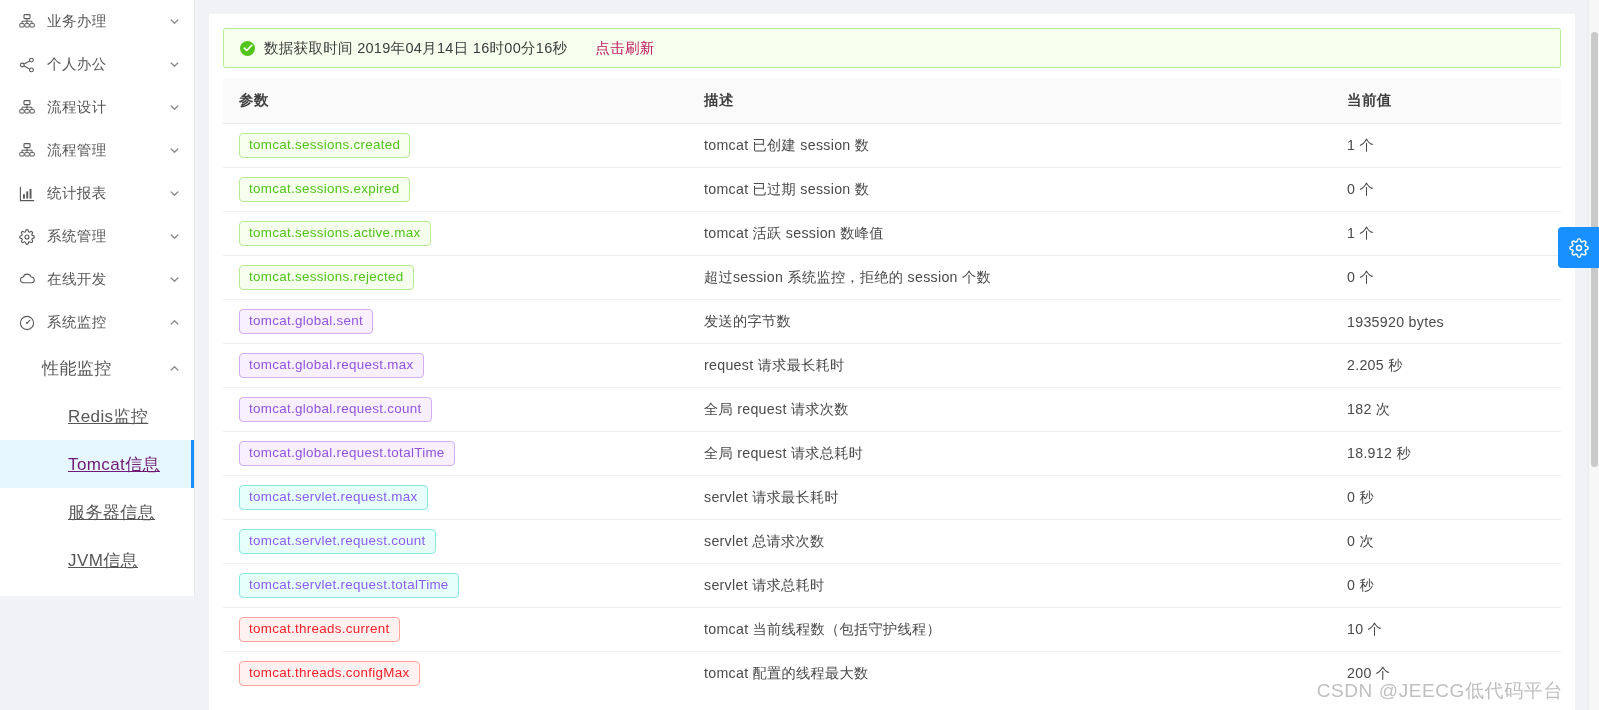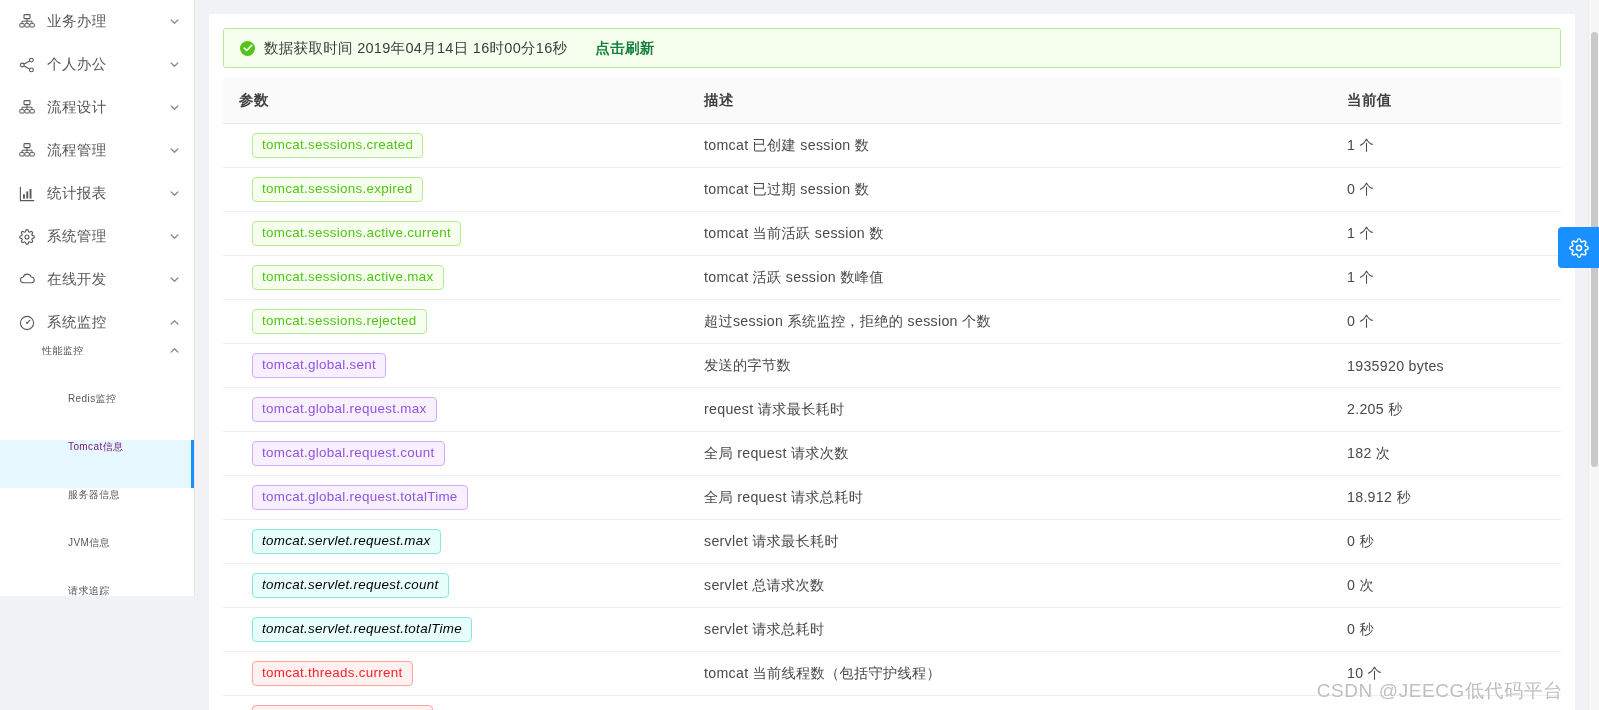--- a/index.html
+++ b/index.html
@@ -42,28 +42,29 @@
   .menu-item .m-arrow {
     width: 12px; height: 12px; flex-shrink: 0;
     color: #8c8c8c;
     display: inline-flex; align-items: center; justify-content: center;
   }
   .menu-item .m-arrow svg { display:block; }
 
   .sub-item {
     height: 48px;
     display: flex;
-    font-size: 10px;
+    align-items: center;
+    font-size: 17px;
     color: #565656;
     cursor: pointer;
     position: relative;
     letter-spacing: .4px;
   }
   .sub-item.lvl1 { padding-left: 42px; padding-right: 14px; }
-  .sub-item.lvl2 { padding-left: 68px; padding-right: 14px; }
+  .sub-item.lvl2 { padding-left: 68px; padding-right: 14px; text-decoration: underline; }
   .sub-item .s-label { flex: 1; white-space: nowrap; }
   .sub-item .m-arrow { width:12px; height:12px; color:#8c8c8c; display:inline-flex; align-items:center; justify-content:center;}
   .sub-item.active {
     background: #e6f7ff;
     color: #701a75;
   }
   .sub-item.active::after {
     content: "";
     position: absolute;
     right: 0; top: 0; bottom: 0;
@@ -102,24 +103,24 @@
     width: 15px; height: 15px;
     border-radius: 50%;
     background: #52c41a;
     display: inline-flex;
     align-items: center; justify-content: center;
     margin-right: 9px;
     flex-shrink: 0;
   }
   .check-ico svg { display:block; }
   .alert-refresh {
-    color: #15803d;
+    color: #be185d;
     margin-left: 28px;
     cursor: pointer;
-    font-weight: 700;
+    font-weight: 400;
     letter-spacing: .3px;
   }
 
   table { width: 100%; border-collapse: collapse; margin-top: 10px; table-layout: fixed; }
   thead th {
     background: #fafafa;
     text-align: left;
     font-size: 14.5px;
     font-weight: bold;
     color: #3f3f3f;
@@ -143,25 +144,24 @@
 
   .tag {
     display: inline-block;
     padding: 2px 9px 3px 9px;
     border-radius: 4px;
     font-size: 13.4px;
     line-height: 18px;
     border: 1px solid transparent;
     white-space: nowrap;
     font-family: "Liberation Sans", "DejaVu Sans", sans-serif;
-    margin-left: 13px;
   }
   .tag-green  { color:#52c41a; background:#f6ffed; border-color:#b7eb8f; }
   .tag-purple { color:#9254de; background:#f9f0ff; border-color:#d3adf7; }
-  .tag-cyan   { color:#000000; background:#e6fffb; border-color:#87e8de;font-style:italic; }
+  .tag-cyan   { color:#8b5cf6; background:#e6fffb; border-color:#87e8de; }
   .tag-red    { color:#f5222d; background:#fff1f0; border-color:#ffa39e; }
 
   
   .setting-btn {
     position: absolute;
     right: 0px;
     top: 227px;
     width: 41px; height: 41px;
     background: #1890ff;
     border-radius: 4px 0 0 4px;
@@ -392,25 +392,20 @@
               <td><span class="tag tag-green">tomcat.sessions.created</span></td>
               <td>tomcat 已创建 session 数</td>
               <td>1 个</td>
             </tr>
             <tr>
               <td><span class="tag tag-green">tomcat.sessions.expired</span></td>
               <td>tomcat 已过期 session 数</td>
               <td>0 个</td>
             </tr>
             <tr>
-              <td><span class="tag tag-green">tomcat.sessions.active.current</span></td>
-              <td>tomcat 当前活跃 session 数</td>
-              <td>1 个</td>
-            </tr>
-            <tr>
               <td><span class="tag tag-green">tomcat.sessions.active.max</span></td>
               <td>tomcat 活跃 session 数峰值</td>
               <td>1 个</td>
             </tr>
             <tr>
               <td><span class="tag tag-green">tomcat.sessions.rejected</span></td>
               <td>超过session 系统监控，拒绝的 session 个数</td>
               <td>0 个</td>
             </tr>
             <tr>

